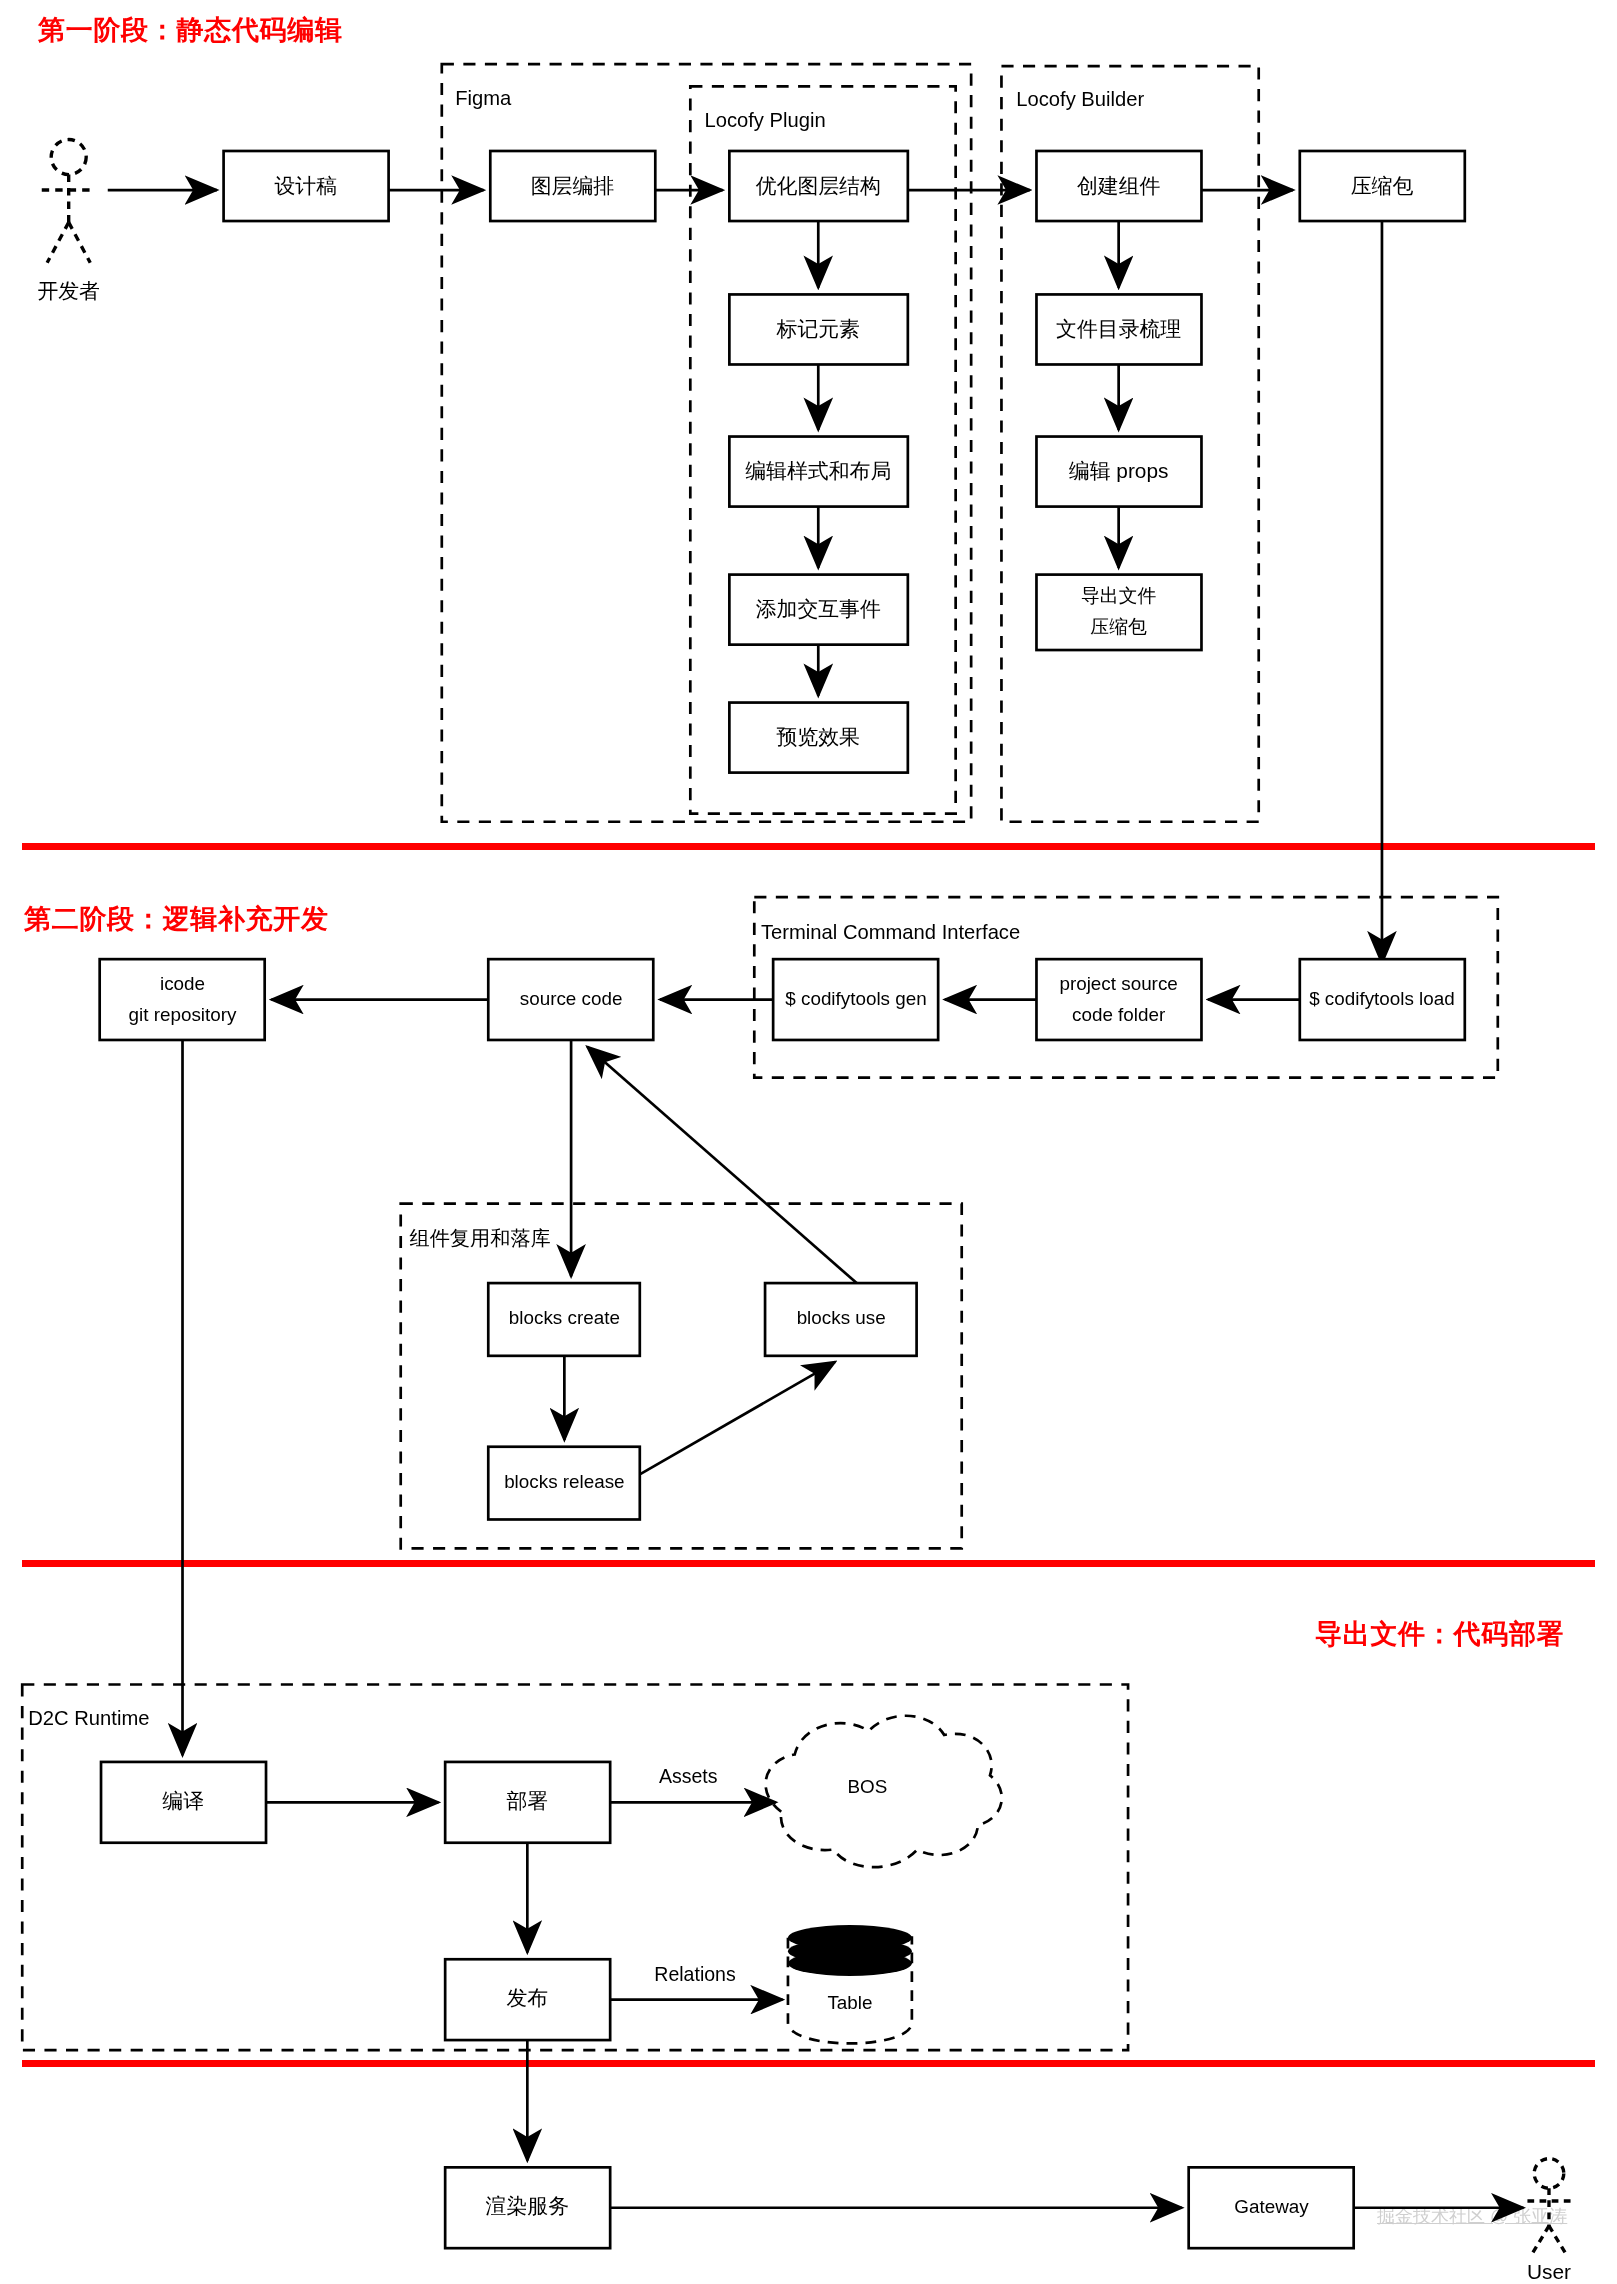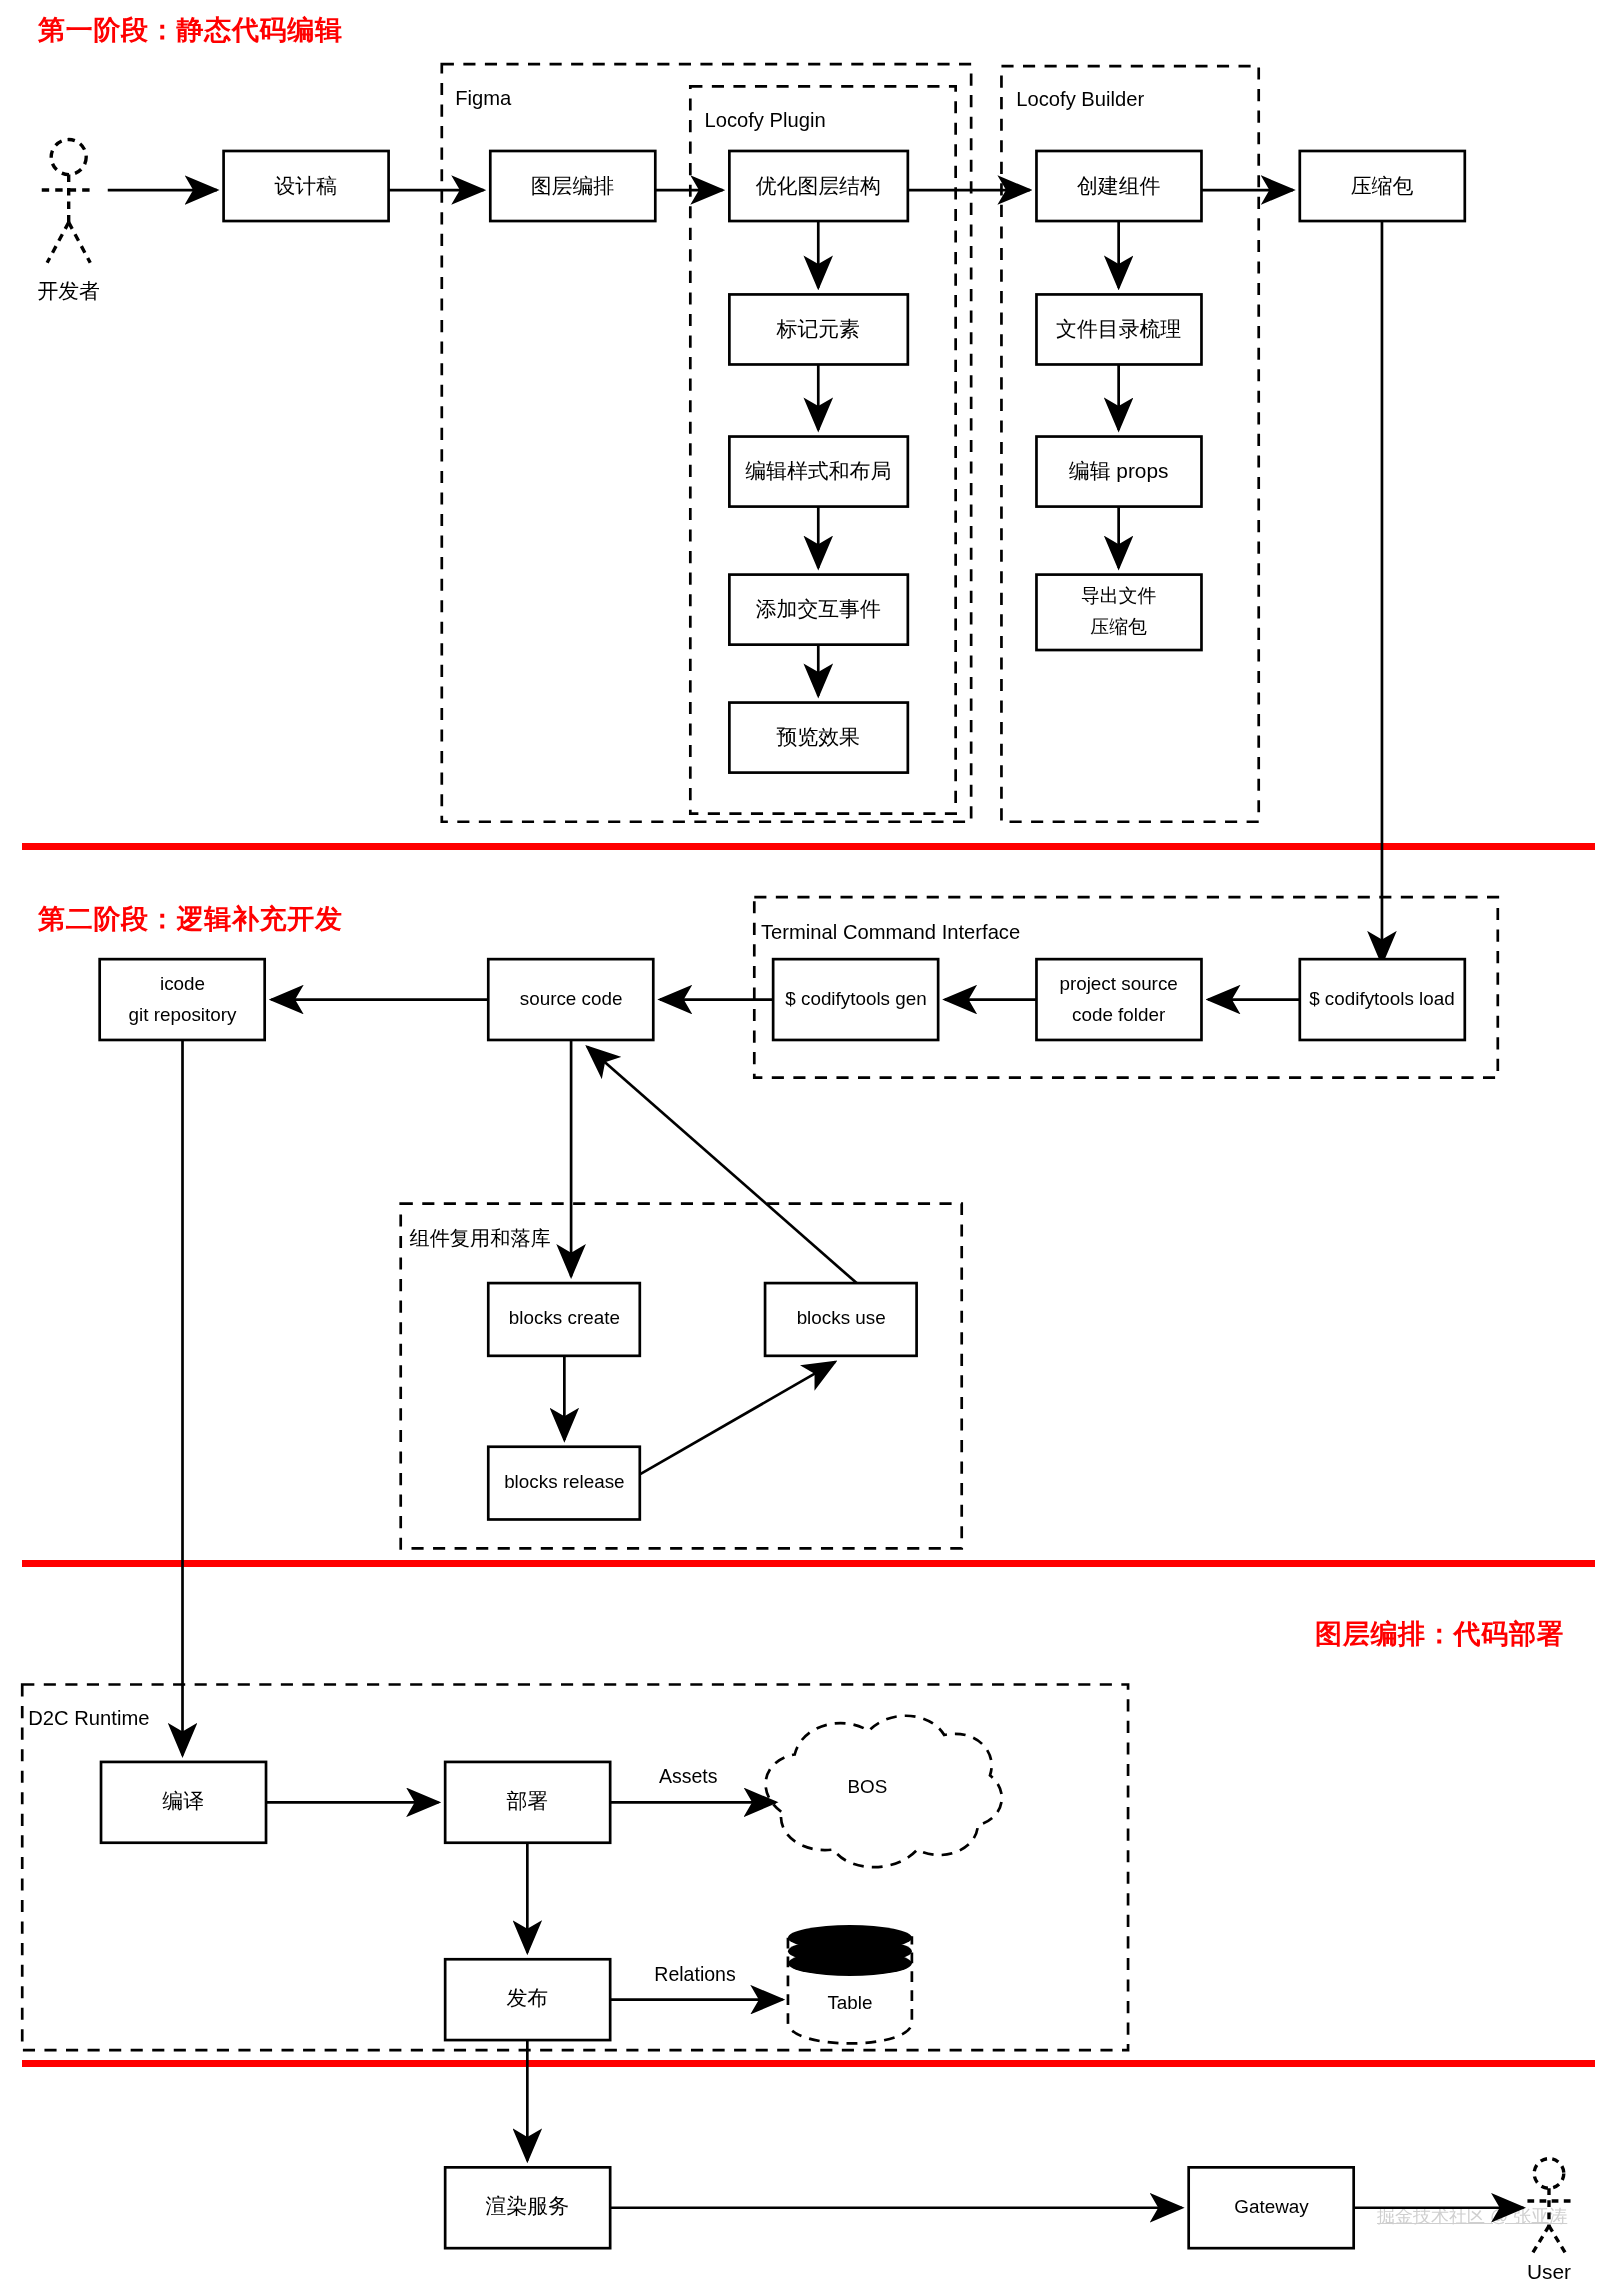--- a/index.html
+++ b/index.html
@@ -19,22 +19,22 @@
   line.ln,path.ln{stroke:#000000;stroke-width:4;fill:none;}
   path.dash-shape{fill:#ffffff;stroke:#000000;stroke-width:4;stroke-dasharray:16 12;}
   .redbar{position:absolute;background:#ff0000;height:7.4px;}
 </style>
 </head>
 <body>
 
 <div id="canvas">
 
   <div class="stage-title" style="left:38px;top:12px;">第一阶段：静态代码编辑</div>
-  <div class="stage-title" style="left:38px;top:901px;">第二阶段：逻辑补充开发</div>
-  <div class="stage-title" style="left:1315px;top:1616px;">图层编排：代码部署</div>
+  <div class="stage-title" style="left:24px;top:901px;">第二阶段：逻辑补充开发</div>
+  <div class="stage-title" style="left:1315px;top:1616px;">导出文件：代码部署</div>
 
   <div class="redbar" style="left:22px;top:843px;width:1573px;"></div>
   <div class="redbar" style="left:22px;top:1560px;width:1573px;"></div>
   <div class="redbar" style="left:22px;top:2060px;width:1573px;"></div>
 
   <div class="watermark" style="left:1377px;top:2204px;">掘金技术社区 @ 张亚涛</div>
 
   <svg class="diagram" viewBox="0 0 2401 3391">
     <defs>
       <marker id="arw" markerWidth="13" markerHeight="11" refX="12" refY="5.5" orient="auto" markerUnits="strokeWidth">

